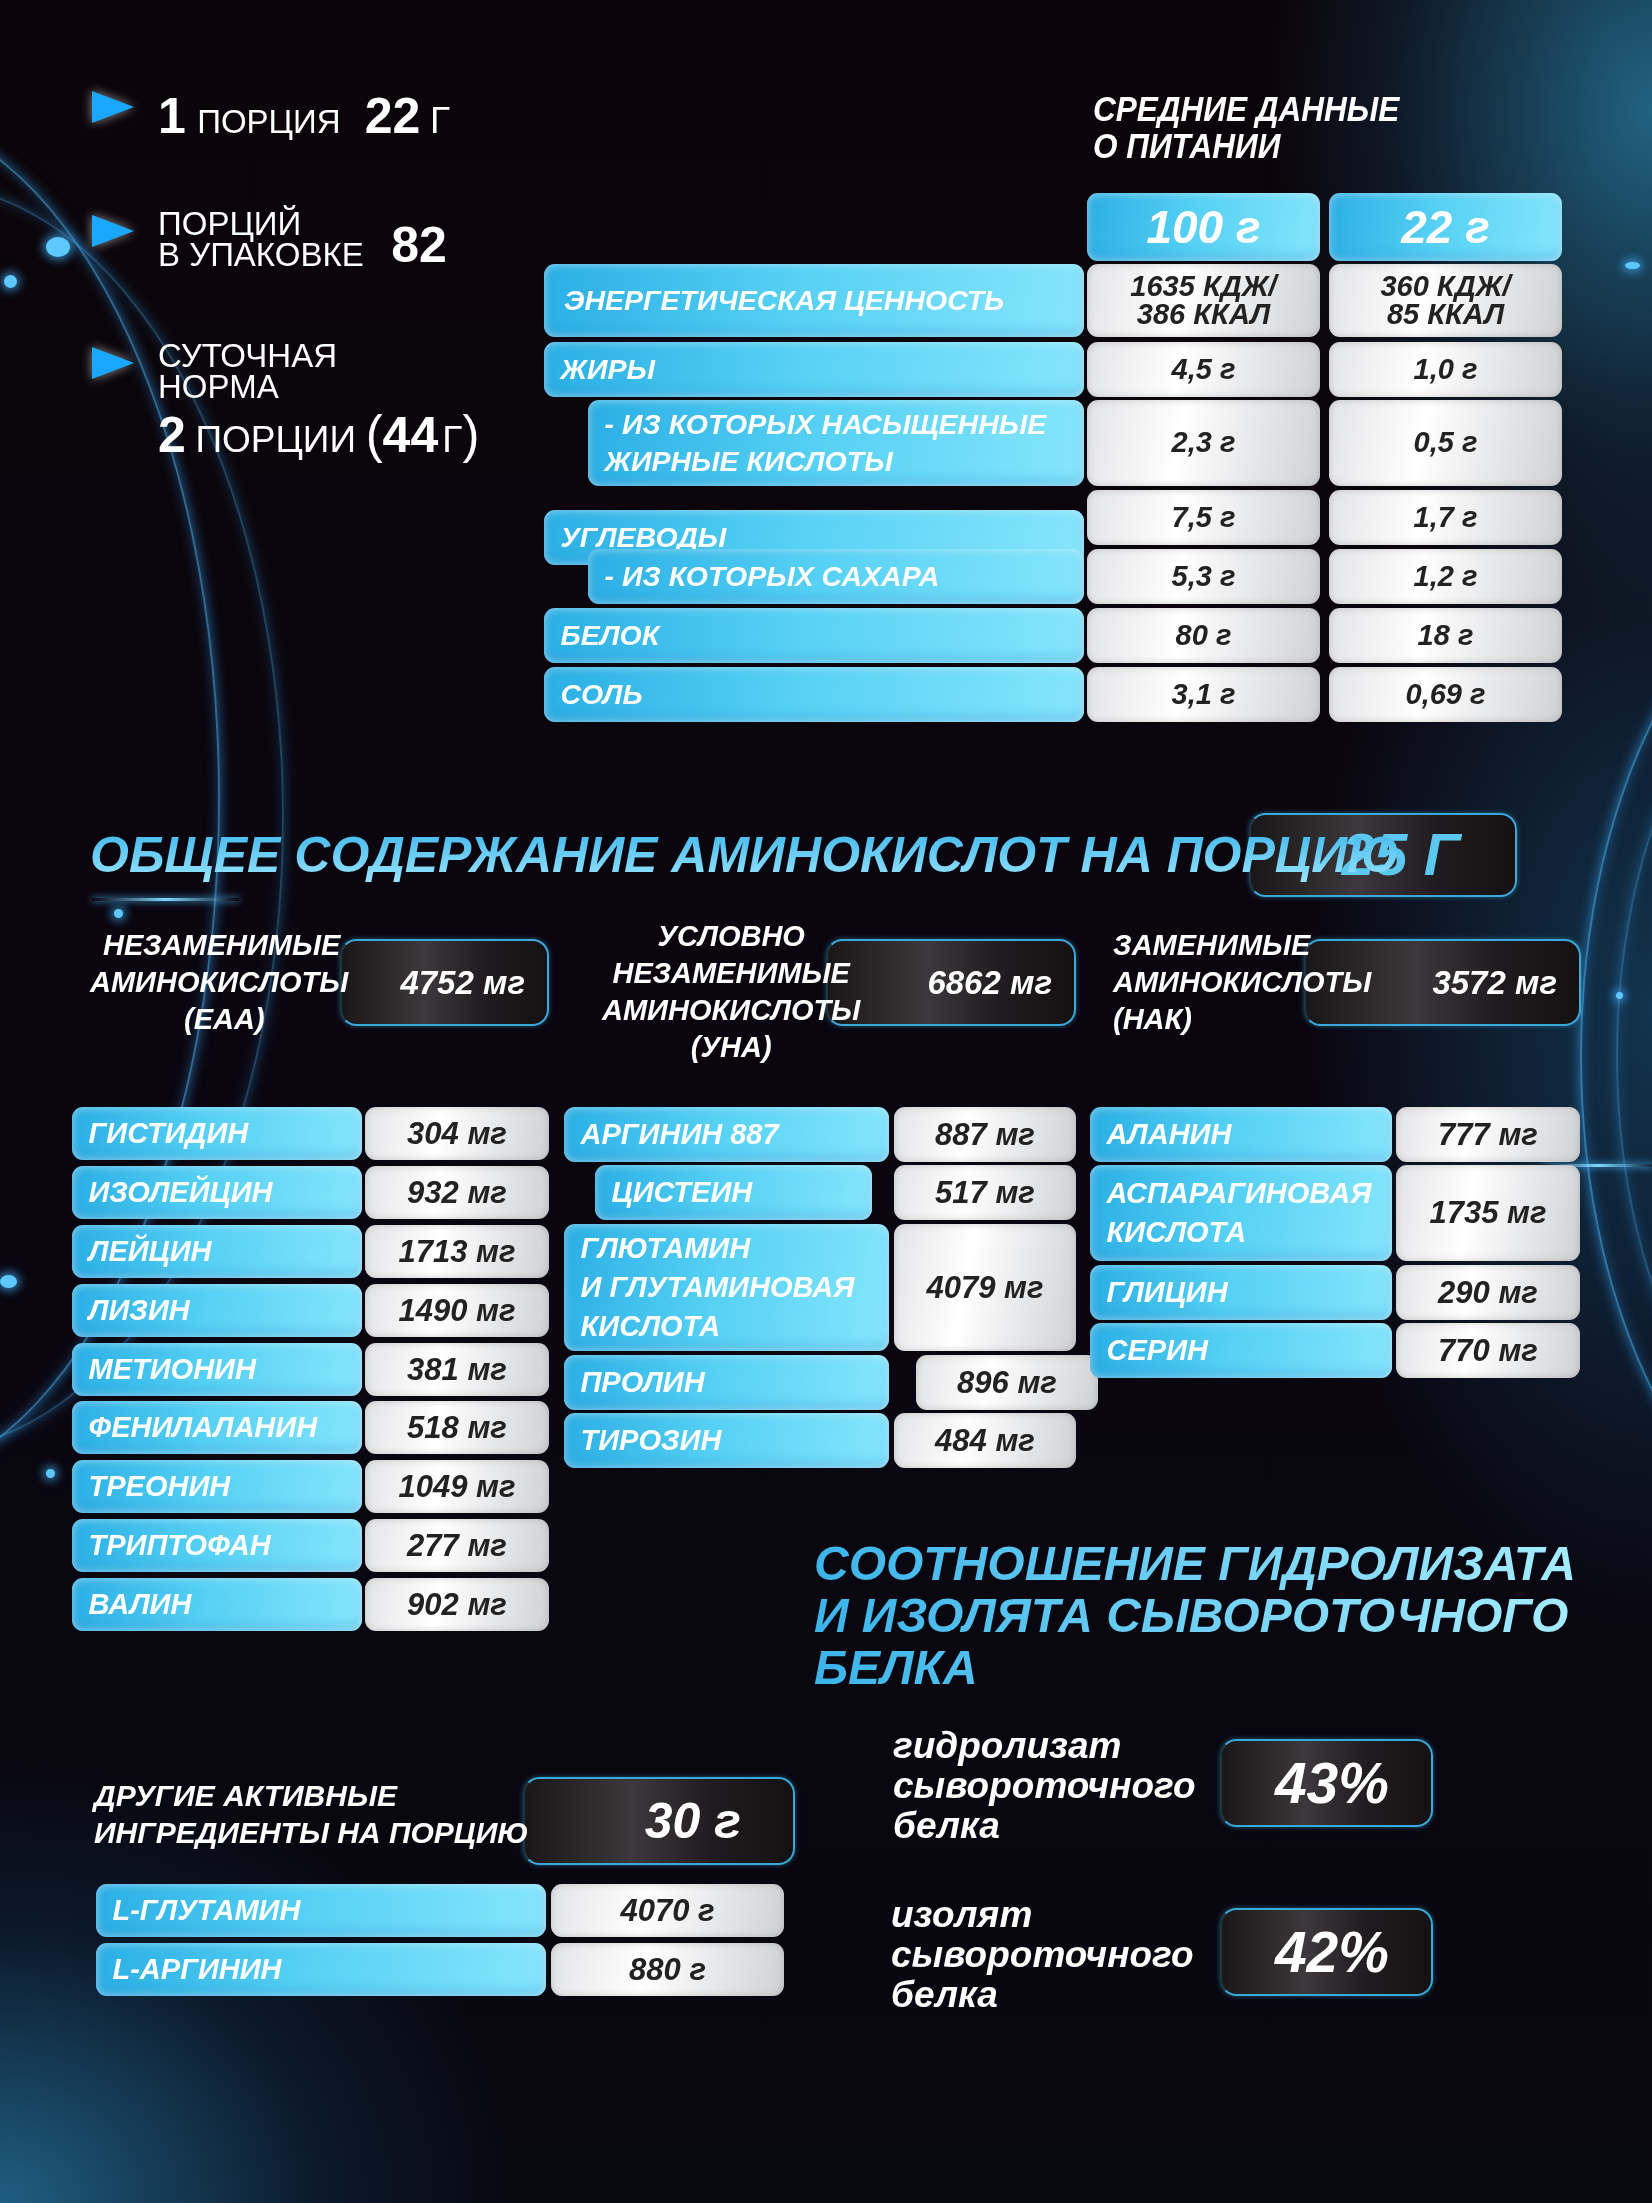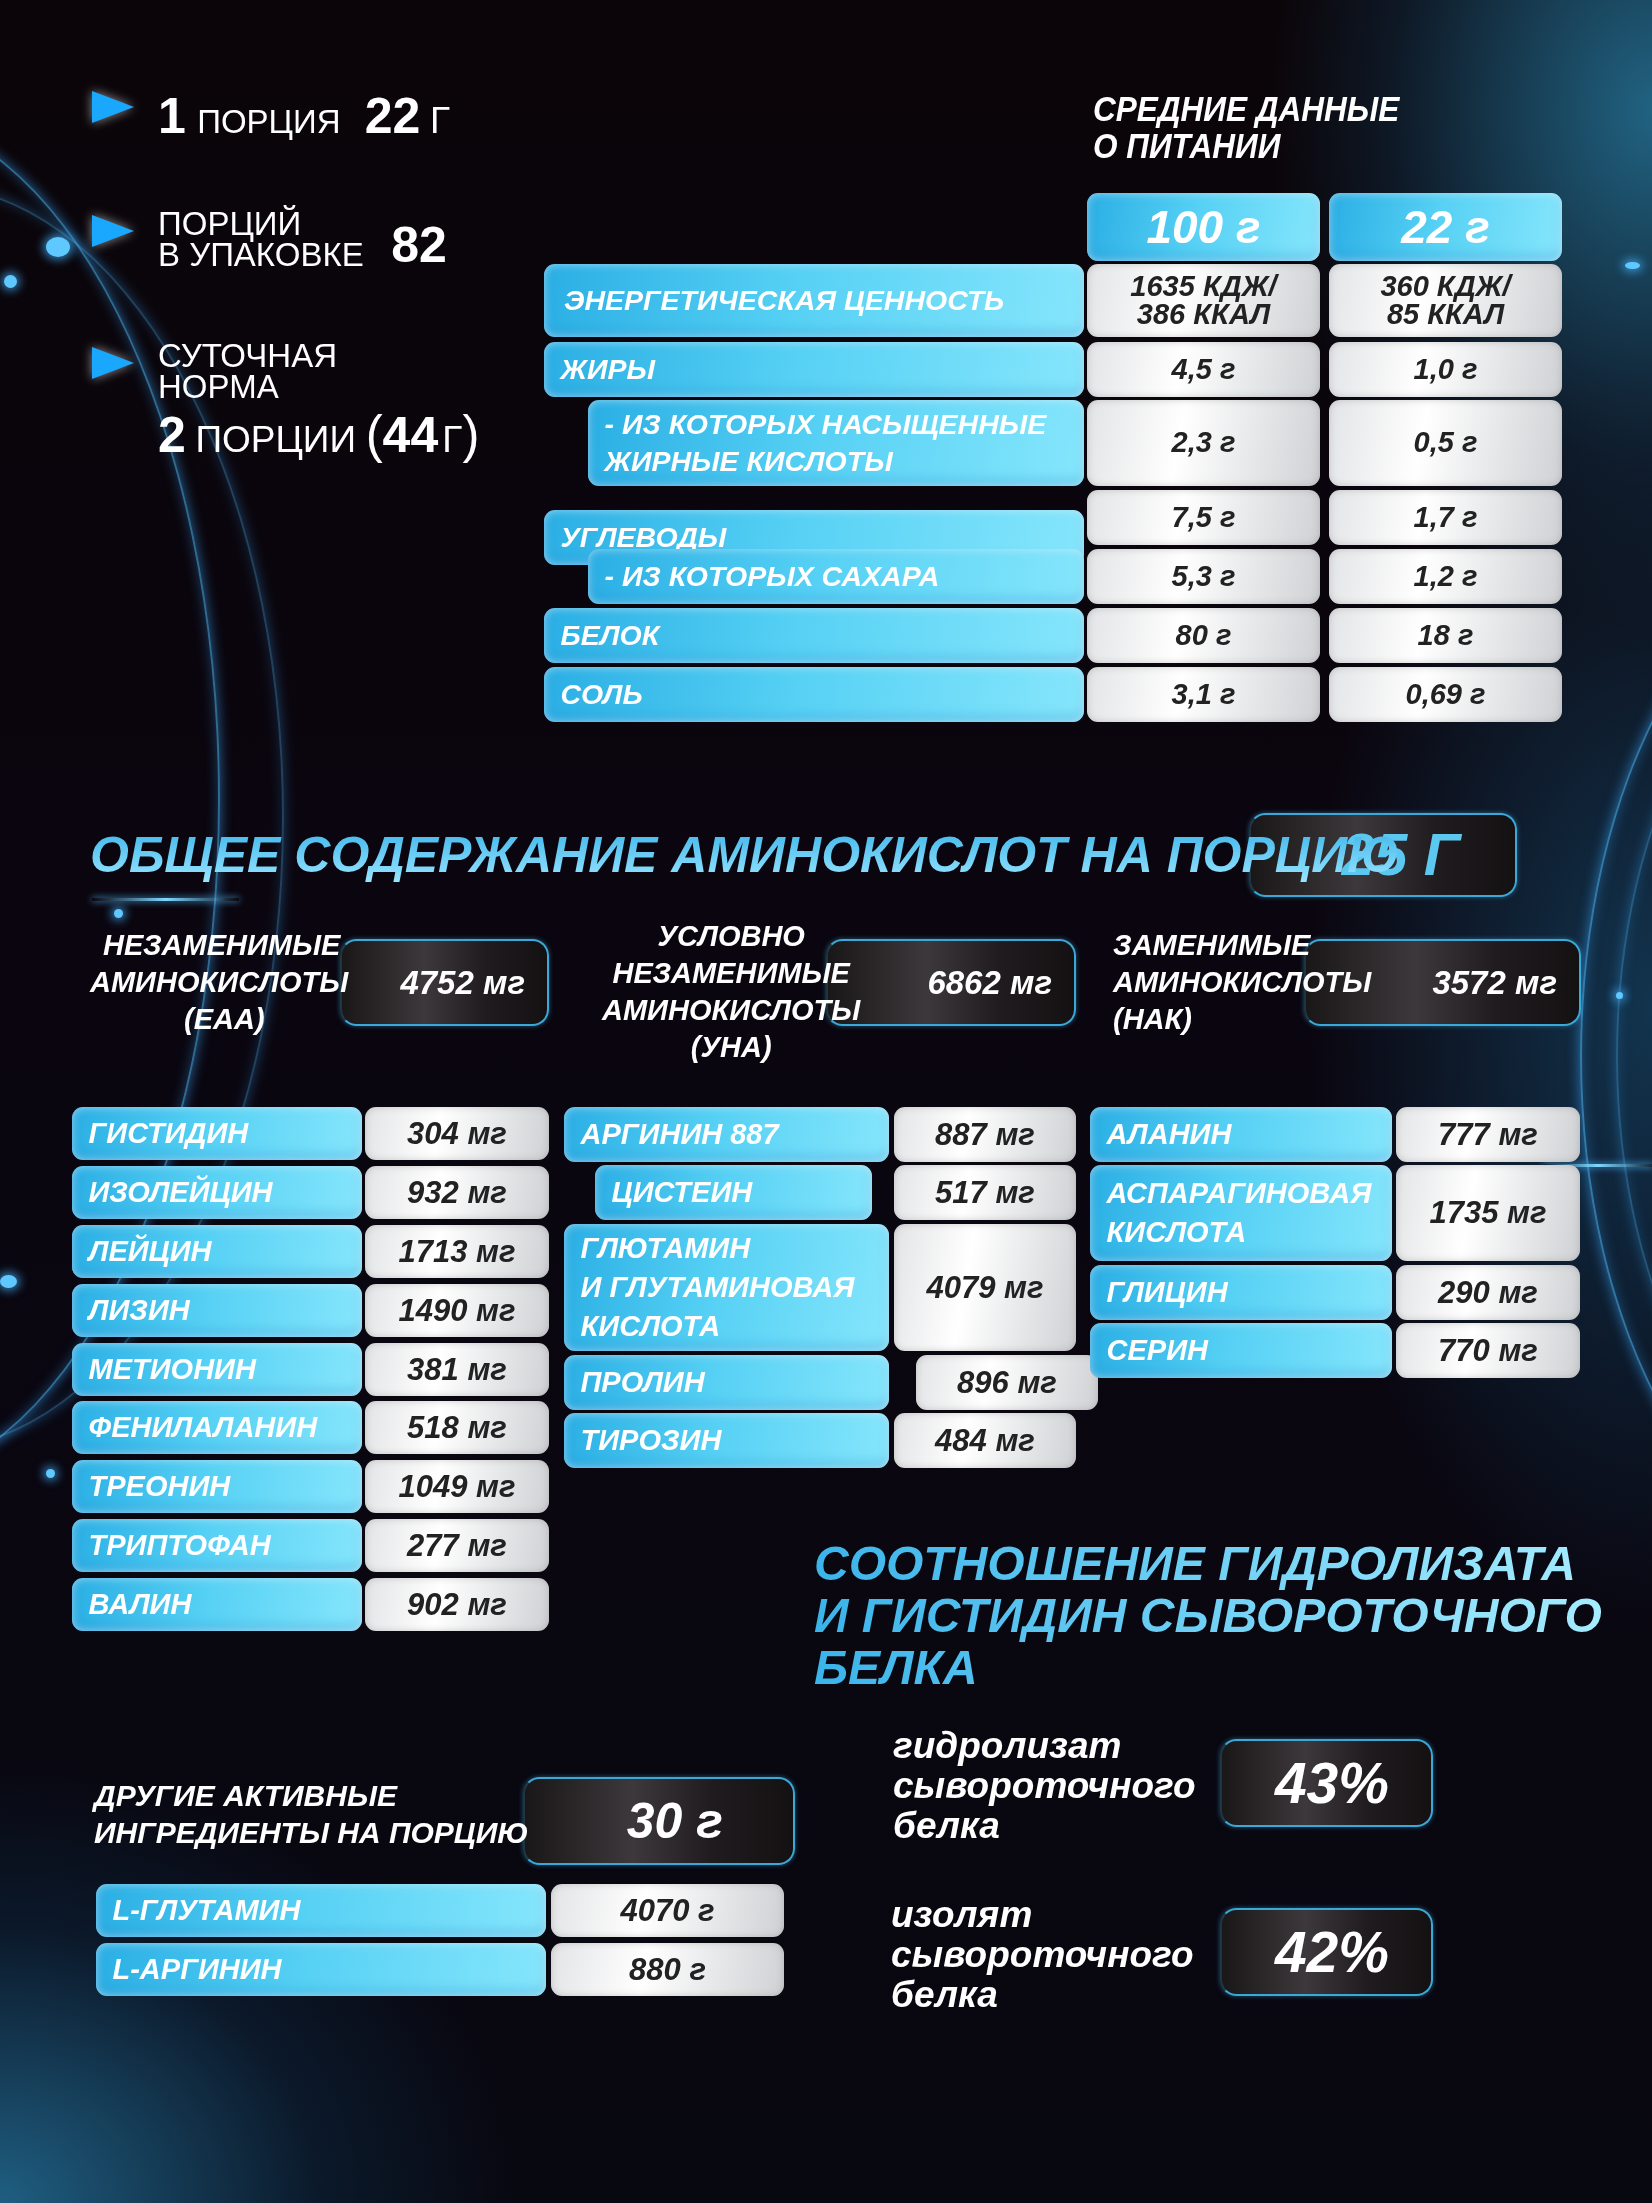--- a/index.html
+++ b/index.html
@@ -80,21 +80,21 @@
     .aa-val { font-size: 31px; }
 
     
     .ratio-title { position: absolute; left: 814px; top: 1538px; font-size: 48px; font-weight: bold; font-style: italic; line-height: 52px;
       background: linear-gradient(90deg, #3bb4ea, #a5ecff); -webkit-background-clip: text; background-clip: text; color: transparent; }
     .ratio-label { position: absolute; font-size: 37px; font-weight: bold; font-style: italic; line-height: 40px; color: #fff; }
     .ratio-val { color: #fff; font-size: 57px; padding-right: 42px; }
 
     
     .other-title { position: absolute; left: 94px; top: 1777px; font-size: 30px; font-weight: bold; font-style: italic; line-height: 37px; color: #fff; }
-    .other-val { color: #fff; font-size: 50px; padding-right: 70px; }
+    .other-val { color: #fff; font-size: 50px; padding-right: 52px; }
   </style>
 </head>
 <body>
 
 <div class="bg">
   <div class="ring" style="left:-478px; top:110px; width:698px; height:1377px;"></div>
   <div class="ring" style="left:-432px; top:184px; width:716px; height:1267px; opacity:0.6;"></div>
   <div class="ring" style="left:1580px; top:551px; width:569px; height:1010px;"></div>
   <div class="ring" style="left:1616px; top:606px; width:514px; height:900px; opacity:0.6;"></div>
   <div class="dot" style="left:46px; top:237px; width:24px; height:20px;"></div>
@@ -264,21 +264,21 @@
     </div>
     <div class="cell-white aa-val" style="left:1396px; top:1165px; width:184px; height:96px;">1735 мг</div>
     <div class="cell-blue aa-label" style="left:1090px; top:1265px; width:302px; height:55px;">ГЛИЦИН</div>
     <div class="cell-white aa-val" style="left:1396px; top:1265px; width:184px; height:55px;">290 мг</div>
     <div class="cell-blue aa-label" style="left:1090px; top:1323px; width:302px; height:55px;">СЕРИН</div>
     <div class="cell-white aa-val" style="left:1396px; top:1323px; width:184px; height:55px;">770 мг</div>
   </div>
 
   <div class="ratio-title">
     <div>СООТНОШЕНИЕ ГИДРОЛИЗАТА</div>
-    <div>И ГИСТИДИН СЫВОРОТОЧНОГО</div>
+    <div>И ИЗОЛЯТА СЫВОРОТОЧНОГО</div>
     <div>БЕЛКА</div>
   </div>
 
   <div class="ratio-label" style="left:893px; top:1726px;">
     <div>гидролизат</div>
     <div>сывороточного</div>
     <div>белка</div>
   </div>
   <div class="dark-pill ratio-val" style="left:1220px; top:1739px; width:213px; height:88px;">43%</div>
 

